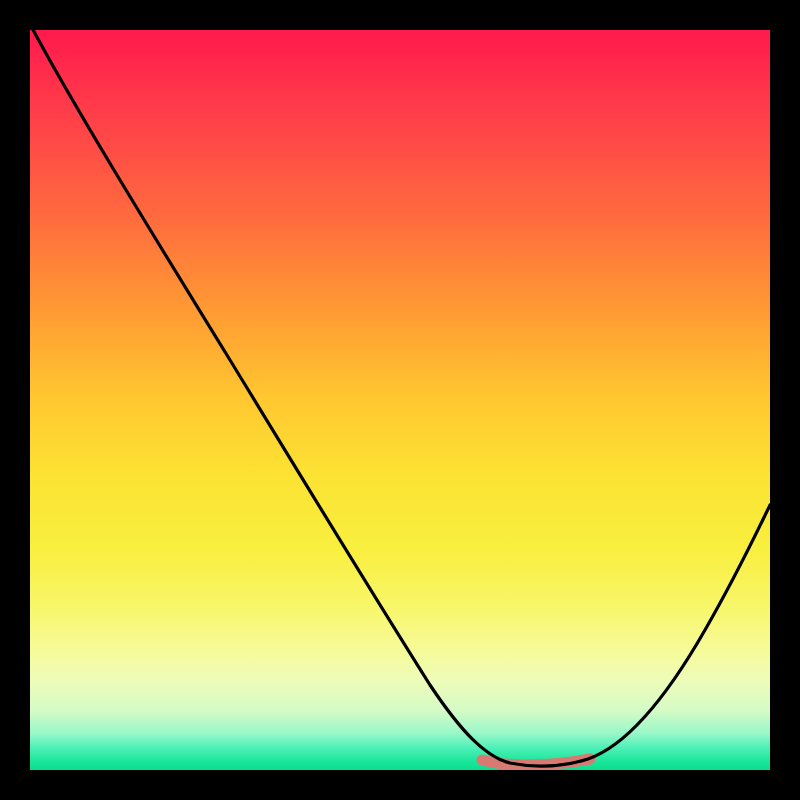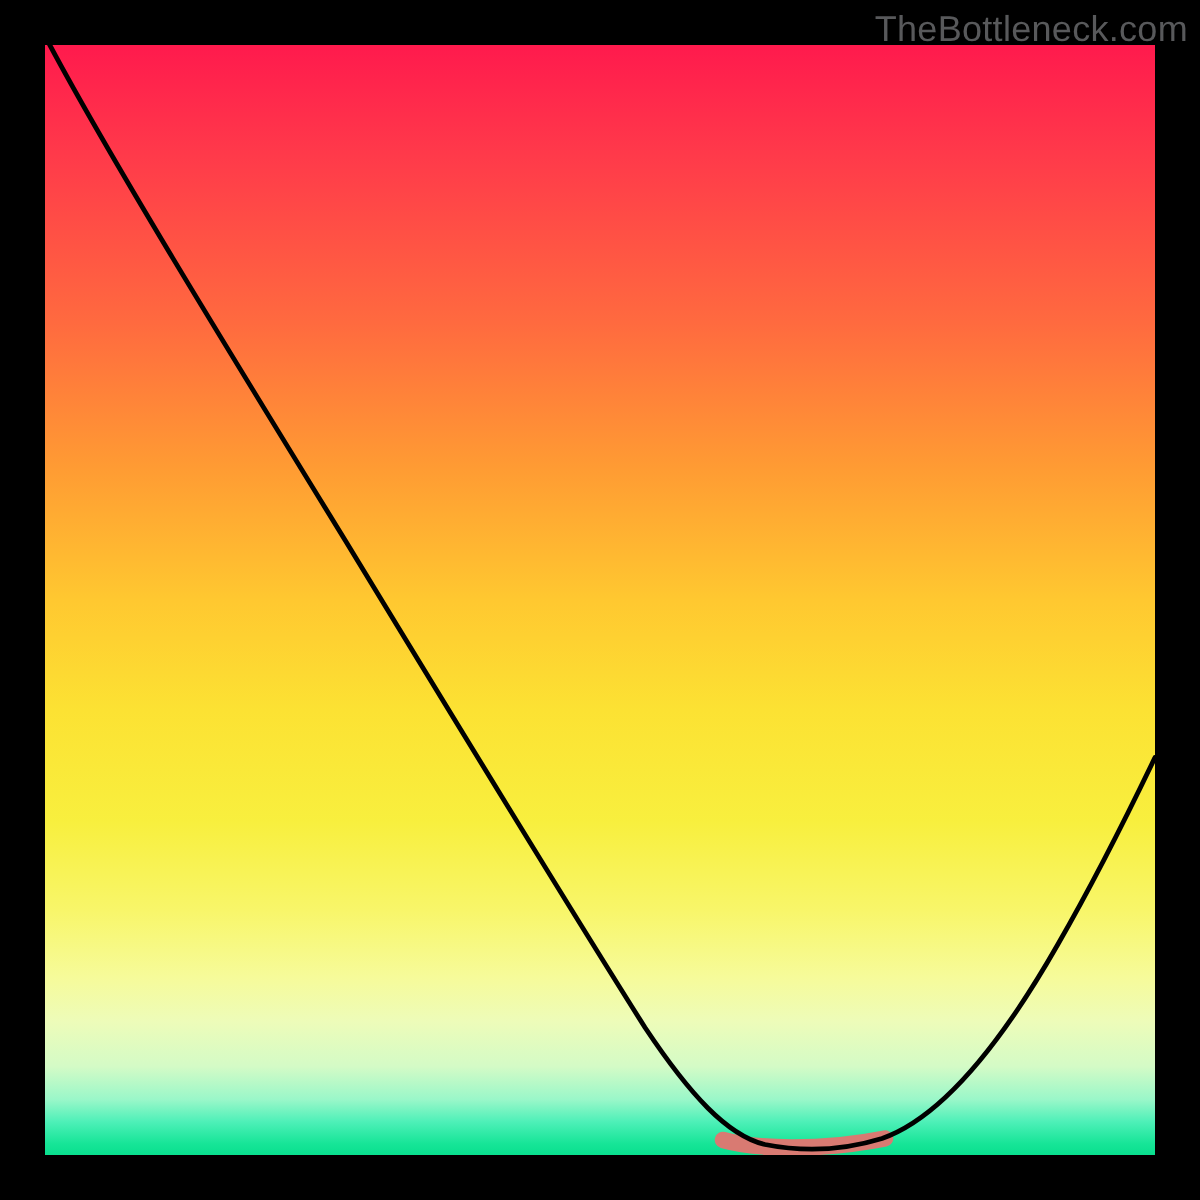--- a/index.html
+++ b/index.html
@@ -40,14 +40,13 @@
       <path d="M 0 -6
                C 40 70, 120 200, 200 330
                C 270 445, 340 560, 400 655
                C 430 700, 455 727, 480 733
                C 505 738, 532 737, 558 729
                C 595 716, 635 670, 675 600
                C 705 548, 728 500, 740 475" fill="none" stroke="#000" stroke-width="3.2" stroke-linecap="round"></path>
     </svg>
   </div>
 
-  <div class="watermark">TheBottleneck.com</div>
 </div>
 
 </body></html>

